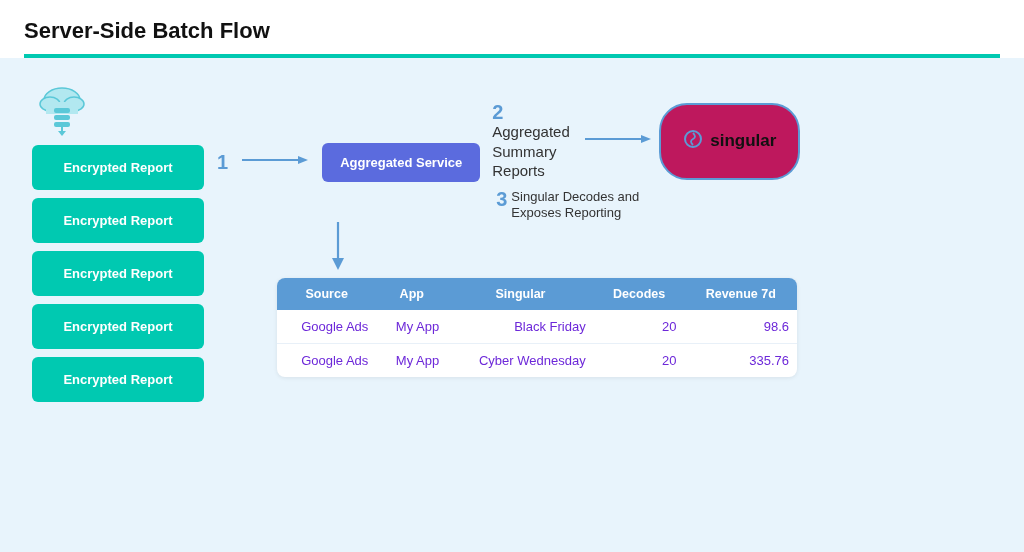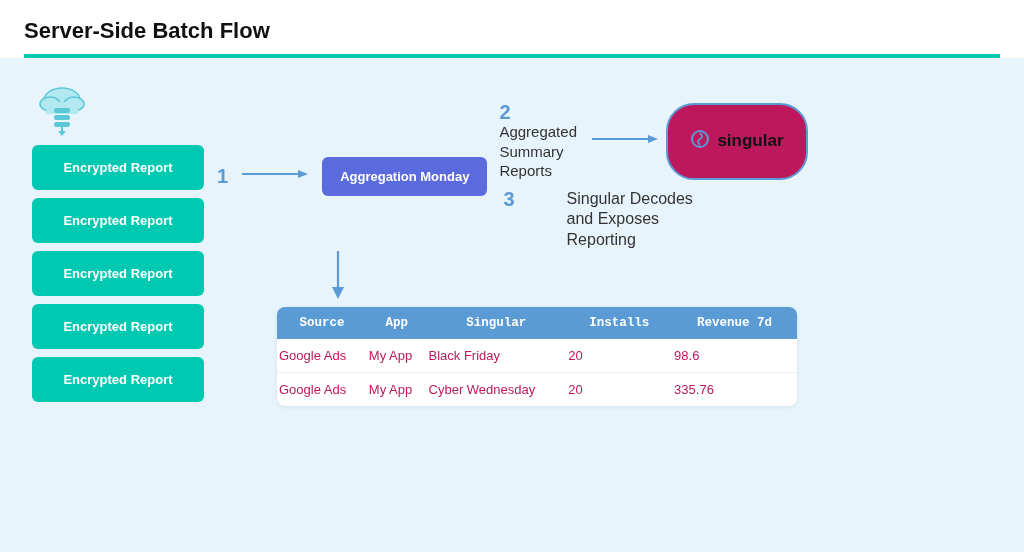--- a/index.html
+++ b/index.html
@@ -106,25 +106,24 @@
       font-size: 18px;
     }
     .step3-num {
       font-size: 20px;
       font-weight: 700;
       color: #5b9bd5;
       margin-right: 4px;
       line-height: 1;
     }
     .step3-text {
-      font-size: 16px;
+      font-size: 13px;
       color: #333;
       line-height: 1.3;
       max-width: 130px;
-      margin-left: 48px;
     }
     
     .data-table-wrapper {
       margin-top: 2px;
       margin-left: 20px;
       background: #fff;
       border-radius: 8px;
       overflow: hidden;
       box-shadow: 0 1px 4px rgba(0,0,0,0.08);
       width: 520px;
@@ -136,32 +135,31 @@
     }
     .data-table thead tr {
       background: #5b9bd5;
     }
     .data-table thead th {
       color: #fff;
       font-weight: 600;
       padding: 9px 12px;
       text-align: center;
       font-size: 12.5px;
-      font-family: Liberation Mono, monospace;
     }
     .data-table tbody tr {
       border-bottom: 1px solid #e8f0f8;
     }
     .data-table tbody tr:last-child {
       border-bottom: none;
     }
     .data-table tbody td {
-      padding: 9px 2px;
-      text-align: left;
-      color: #be185d;
+      padding: 9px 8px;
+      text-align: right;
+      color: #6d28d9;
       font-size: 13px;
     }
     .full-flow {
       display: flex;
       flex-direction: row;
       align-items: flex-start;
       position: relative;
       gap: 0;
     }
     .center-and-right {
@@ -231,21 +229,21 @@
             <span class="step-num">1</span>
           </div>
 
           <div class="connector-arrow">
             <svg width="70" height="16" viewBox="0 0 70 16">
               <line x1="0" y1="8" x2="60" y2="8" stroke="#5b9bd5" stroke-width="2"></line>
               <polygon points="56,4 66,8 56,12" fill="#5b9bd5"></polygon>
             </svg>
           </div>
 
-          <div class="aggregation-box">Aggregation Monday</div>
+          <div class="aggregation-box">Aggregated Service</div>
 
           <div style="display:flex;flex-direction:column;align-items:flex-start;margin-left:6px;">
             <div style="display:flex;align-items:center;gap:4px;">
               <div style="display:flex;flex-direction:column;align-items:flex-start;margin-right:4px;">
                 <span class="step-num">2</span>
                 <span class="step-text">Aggregated Summary Reports</span>
               </div>
 
               <div>
                 <svg width="70" height="16" viewBox="0 0 70 16">
@@ -282,21 +280,21 @@
             </svg>
           </div>
 
           <div class="data-table-wrapper">
             <table class="data-table">
               <thead>
                 <tr>
                   <th>Source</th>
                   <th>App</th>
                   <th>Singular</th>
-                  <th>Installs</th>
+                  <th>Decodes</th>
                   <th>Revenue 7d</th>
                 </tr>
               </thead>
               <tbody id="table-body">
               <tr>
                     <td>Google Ads</td>
                     <td>My App</td>
                     <td>Black Friday</td>
                     <td>20</td>
                     <td>98.6</td>

